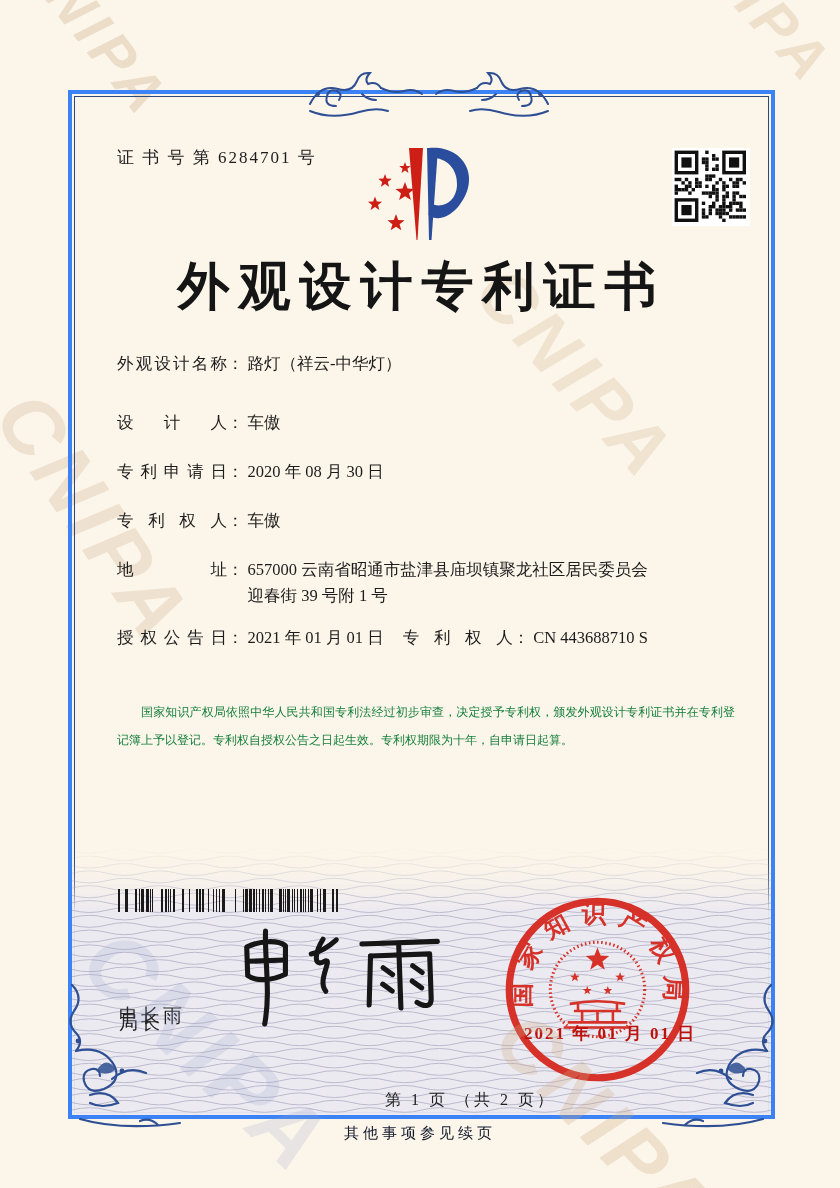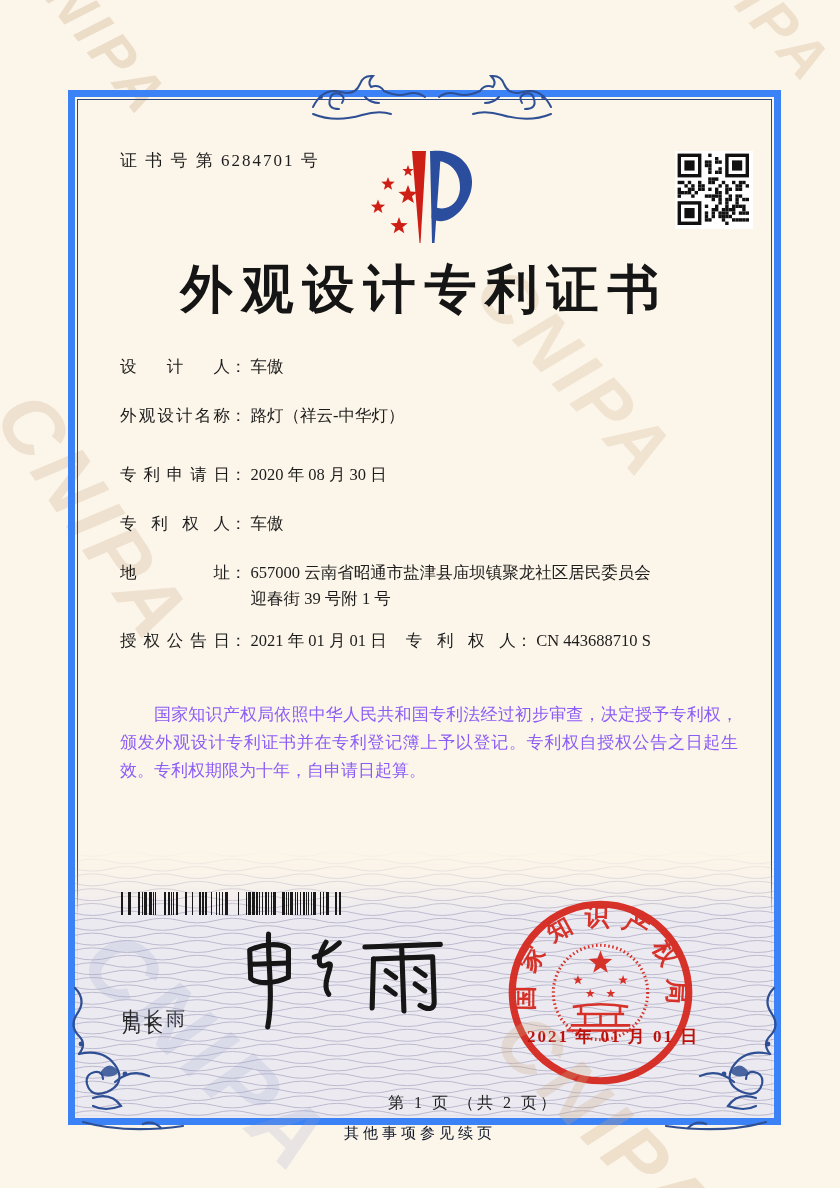--- a/index.html
+++ b/index.html
@@ -11,43 +11,43 @@
       font-weight:bold;font-style:italic;letter-spacing:6px;pointer-events:none;white-space:nowrap;}
   .wm1{left:-10px;top:-6px;font-size:58px;color:rgba(200,165,125,.30);transform:rotate(52deg);}
   .wm2{left:650px;top:-36px;font-size:58px;color:rgba(200,165,125,.26);transform:rotate(48deg);}
   .wm3{left:448px;top:330px;font-size:74px;color:rgba(208,178,142,.28);transform:rotate(48deg);}
   .wm4{left:-46px;top:470px;font-size:82px;color:rgba(200,165,125,.24);transform:rotate(56deg);}
   .wm5{left:55px;top:1000px;font-size:90px;color:rgba(150,158,205,.20);transform:rotate(44deg);}
   .wm6{left:468px;top:1078px;font-size:80px;color:rgba(205,170,130,.28);transform:rotate(46deg);}
 
   
   .frame{position:absolute;left:68px;top:90px;width:699px;height:1021px;
-         border:7px solid #3b82f6;}
+         border:4px solid #3b82f6;}
   .frame::before{content:"";position:absolute;inset:2px;border:1px solid #2b4780;pointer-events:none;}
 
   .certno{position:absolute;left:45px;top:52px;font-size:17px;letter-spacing:2px;color:#1d1d1d;}
 
   .logo{position:absolute;left:287px;top:50px;width:125px;height:102px;}
   .qr{position:absolute;left:600px;top:54px;width:78px;height:78px;}
 
   .title{position:absolute;left:0;top:158px;width:100%;text-align:center;
          font-size:52px;font-weight:bold;letter-spacing:9px;color:#151515;}
 
   .fields{position:absolute;left:45px;top:257px;width:640px;font-size:16.5px;color:#1c1c1c;}
   .frow{line-height:26px;margin-bottom:23px;white-space:nowrap;}
   .frow.first{margin-bottom:33px;}
   .frow.addr{white-space:normal;margin-bottom:16px;}
   .flabel{display:inline-block;width:110px;text-align:justify;text-align-last:justify;vertical-align:top;}
   .fcolon{display:inline-block;vertical-align:top;}
   .fvalue{display:inline-block;vertical-align:top;margin-left:4px;}
   .fvalue.addrv{width:415px;}
   .gpair2{margin-left:15px;}
 
-  .paras{position:absolute;left:45px;top:604px;width:618px;font-size:17px;line-height:28px;
-         text-align:justify;color:#8b5cf6;}
+  .paras{position:absolute;left:45px;top:604px;width:618px;font-size:12px;line-height:28px;
+         text-align:justify;color:#15803d;}
   .paras p{margin:0;text-indent:2em;}
 
   
   .band{position:absolute;left:0;right:0;bottom:0;height:268px;overflow:hidden;
         background:linear-gradient(180deg,rgba(235,233,241,0) 0,rgba(235,233,241,.95) 64px);
         -webkit-mask-image:linear-gradient(180deg,transparent 0,#000 64px);
         mask-image:linear-gradient(180deg,transparent 0,#000 64px);}
   .band svg{display:block;}
 
   .barcode{position:absolute;left:46px;top:795px;width:222px;height:23px;}
@@ -267,25 +267,25 @@
           <rect x="63.8" y="67.19999999999999" width="3.4" height="3.4"></rect>
           <rect x="67.19999999999999" y="67.19999999999999" width="3.4" height="3.4"></rect>
           <rect x="70.6" y="67.19999999999999" width="3.4" height="3.4"></rect>
           <rect x="50.2" y="70.6" width="3.4" height="3.4"></rect>
         </g>
     </svg>
 
     <div class="title">外观设计专利证书</div>
 
     <div class="fields">
+      <div class="frow first">
+        <span class="flabel">外观设计名称</span><span class="fcolon">：</span><span class="fvalue">路灯（祥云-中华灯）</span>
+      </div>
       <div class="frow">
         <span class="flabel">设计人</span><span class="fcolon">：</span><span class="fvalue">车傲</span>
-      </div>
-      <div class="frow first">
-        <span class="flabel">外观设计名称</span><span class="fcolon">：</span><span class="fvalue">路灯（祥云-中华灯）</span>
       </div>
       <div class="frow">
         <span class="flabel">专利申请日</span><span class="fcolon">：</span><span class="fvalue">2020 年 08 月 30 日</span>
       </div>
       <div class="frow">
         <span class="flabel">专利权人</span><span class="fcolon">：</span><span class="fvalue">车傲</span>
       </div>
       <div class="frow addr">
         <span class="flabel">地址</span><span class="fcolon">：</span><span class="fvalue addrv">657000 云南省昭通市盐津县庙坝镇聚龙社区居民委员会迎春街 39 号附 1 号</span>
       </div>

